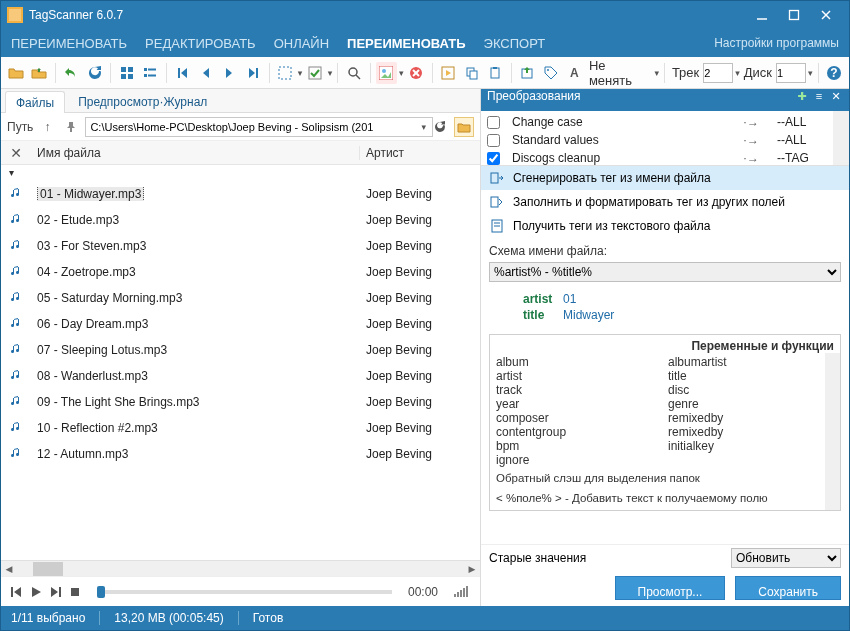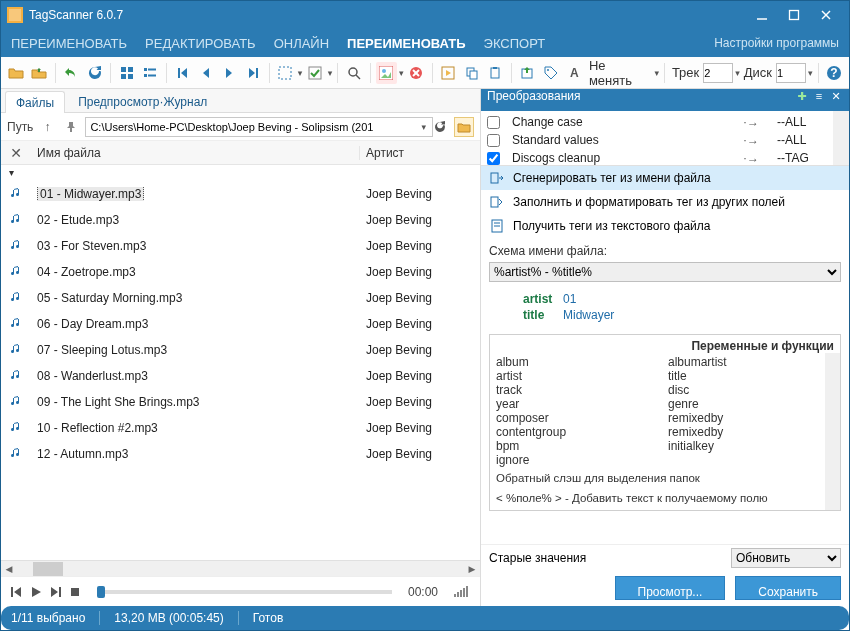--- a/index.html
+++ b/index.html
@@ -47,21 +47,21 @@
 .hscroll .track { flex: 1; height: 14px; background: #f0f0f0; position: relative; margin: 0 16px; }
 .hscroll .thumb { position: absolute; left: 0; width: 30px; height: 14px; background: #cdcdcd; }
 .hscroll .arr { width: 16px; height: 14px; background: #f0f0f0; display: flex; align-items: center; justify-content: center; font-size: 9px; color: #666; }
 .playbar { height: 30px; display: flex; align-items: center; padding: 0 8px; gap: 6px; border-top: 1px solid #eee; }
 .pbtn { color: #4a4a4a; cursor: pointer; }
 .pslider { flex: 1; height: 4px; background: #ddd; position: relative; margin: 0 10px; }
 .pknob { position: absolute; left: 0; top: -4px; width: 8px; height: 12px; background: #2b7bb3; border-radius: 2px; }
 .ptime { font-size: 12px; color: #444; margin-right: 10px; }
 .vol { display: flex; gap: 1px; align-items: end; margin-right: 4px; }
 .vol span { width: 2px; background: #888; }
-.statusbar { height: 24px; background: #2b7bb3; color: #fff; display: flex; align-items: center; font-size: 12px; padding: 0 10px; gap: 14px; border-radius: 10px; }
+.statusbar { height: 24px; background: #2b7bb3; color: #fff; display: flex; align-items: center; font-size: 12px; padding: 0 10px; gap: 14px; }
 .statusbar .ssep { width: 1px; height: 14px; background: #6aa7cd; }
 
 .panelhdr { height: 22px; background: #2b7bb3; color: #fff; display: flex; align-items: flex-start; padding: 0 6px; font-size: 12px; }
 .panelhdr .hspacer { flex: 1; }
 .panelhdr .hicon { width: 14px; height: 14px; margin-left: 3px; cursor: pointer; display: flex; align-items: center; justify-content: center; font-size: 11px; }
 .transforms { border-bottom: 1px solid #e0e0e0; }
 .trow { display: flex; align-items: flex-end; height: 18px; padding: 0 6px; gap: 12px; font-size: 12px; }
 .trow input[type=checkbox] { width: 13px; height: 13px; }
 .trow .tname { flex: 1; color: #222; }
 .trow .tarr { color: #555; margin-right: 6px; }

